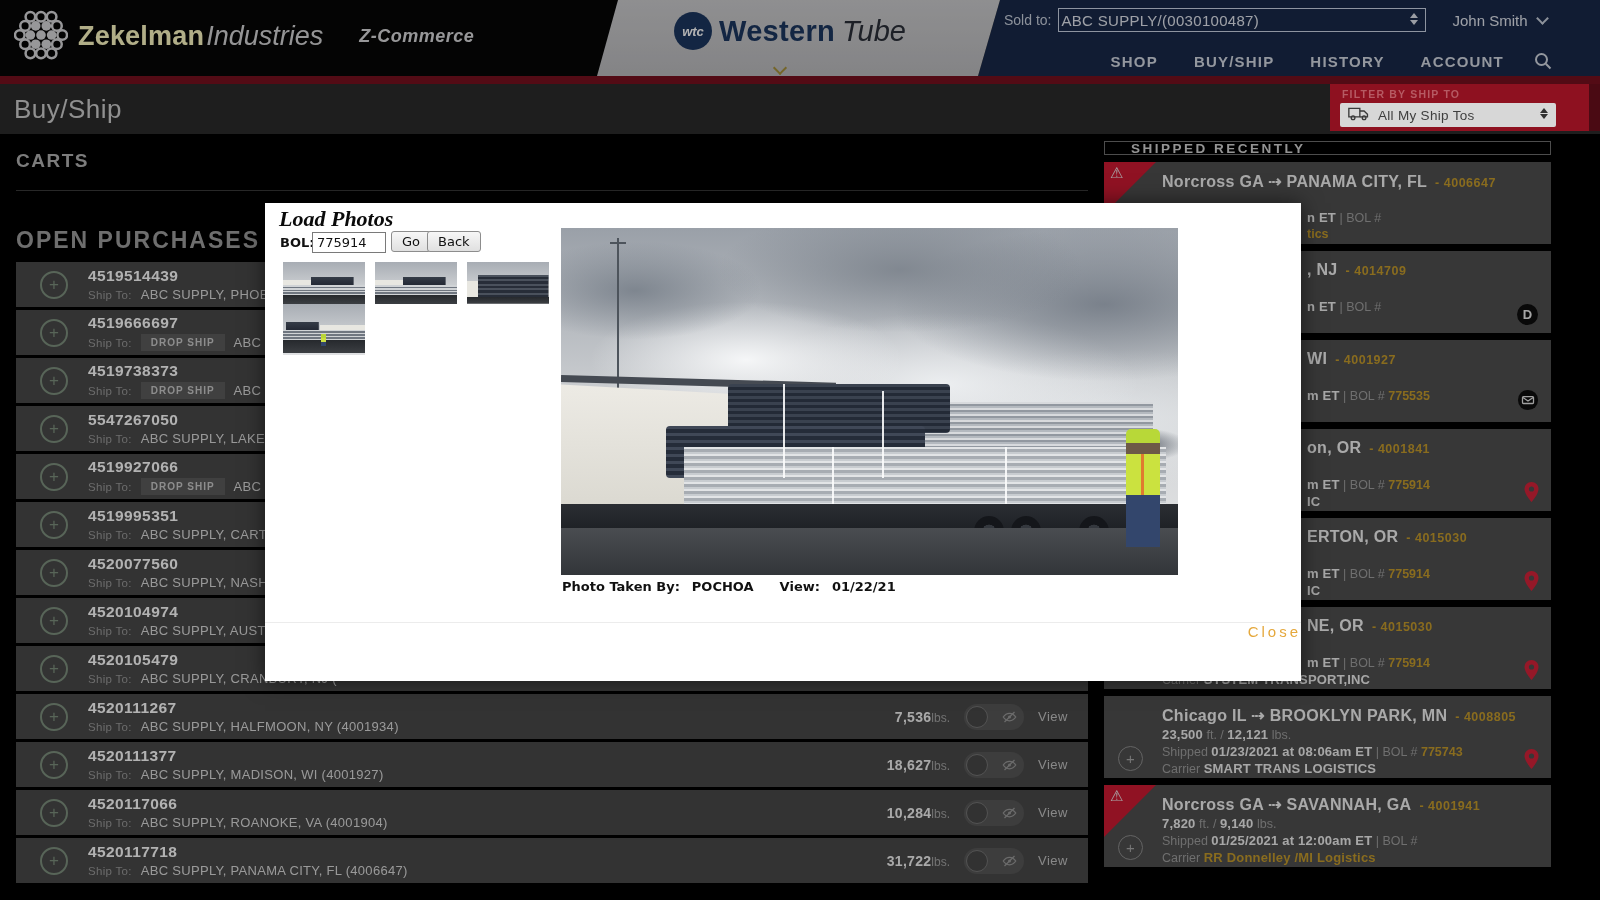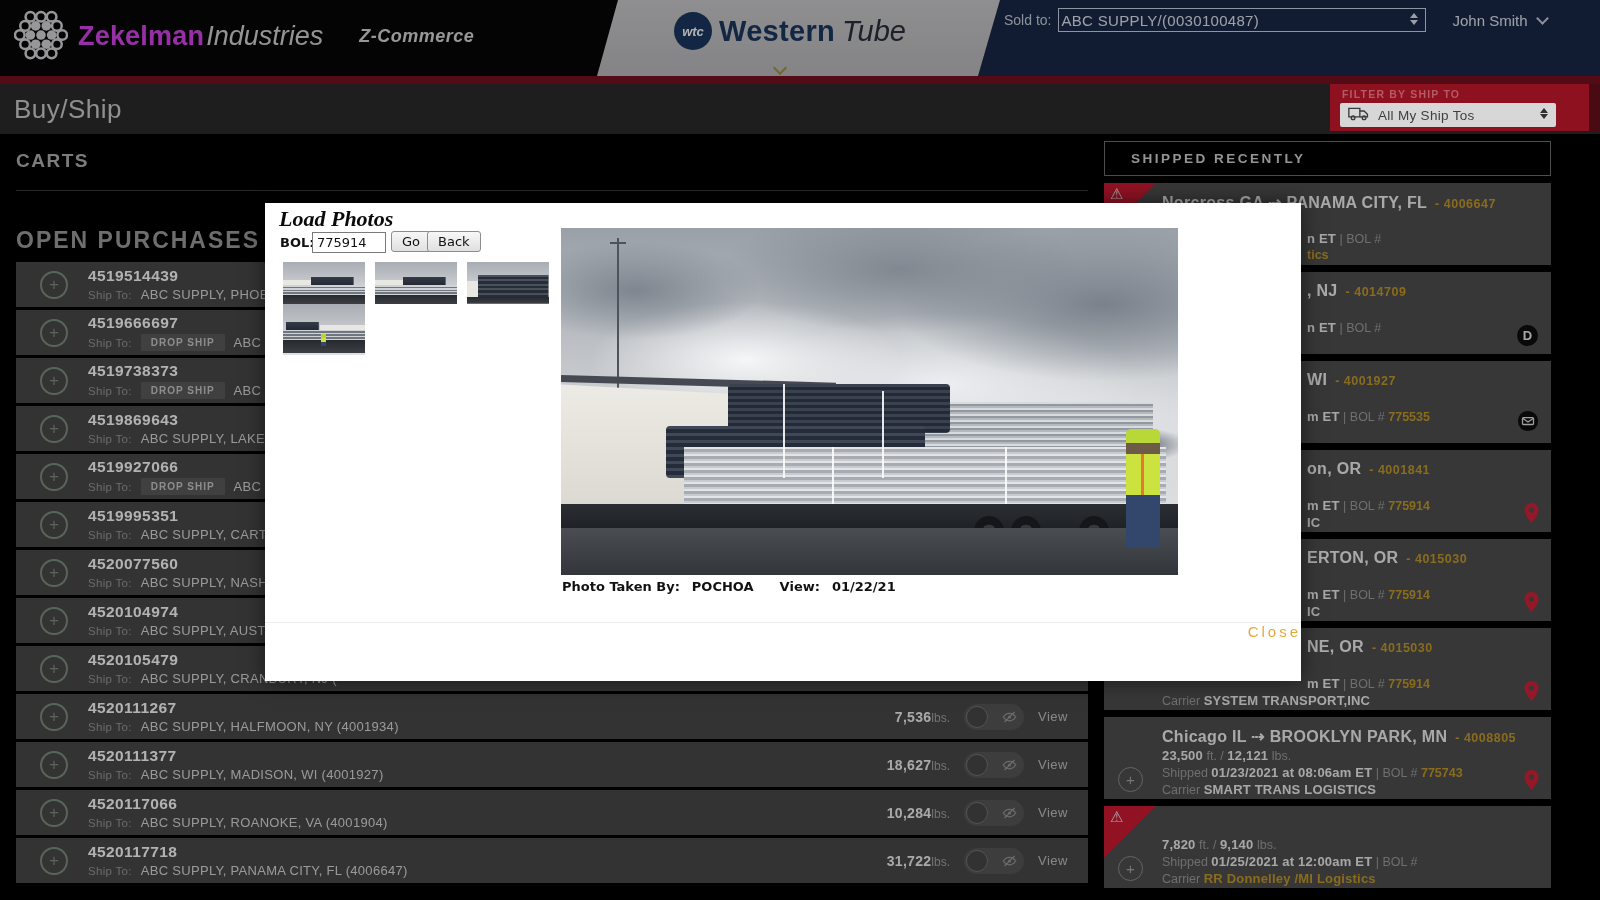--- a/index.html
+++ b/index.html
@@ -5,21 +5,21 @@
   html,body{margin:0;padding:0;}
   body{width:1600px;height:900px;position:relative;overflow:hidden;background:#000;
        font-family:"Liberation Sans",sans-serif;-webkit-font-smoothing:antialiased;}
   
   .hdr{position:absolute;left:0;top:0;width:1600px;height:76px;background:#060606;}
   .hdr-navy{position:absolute;left:960px;top:0;width:640px;height:76px;background:#19294a;
             clip-path:polygon(40px 0,640px 0,640px 76px,18px 76px);}
   .hdr-gray{position:absolute;left:597px;top:0;width:403px;height:76px;background:linear-gradient(180deg,#cdcdcf,#bdbdc0);
             clip-path:polygon(21px 0,403px 0,381px 76px,0 76px);}
   .brand{position:absolute;left:14px;top:9px;display:flex;align-items:center;gap:10px;}
-  .brand-name{font-size:27px;font-weight:800;color:#d946ef;letter-spacing:.2px;}
+  .brand-name{font-size:27px;font-weight:800;color:#fef9c3;letter-spacing:.2px;}
   .brand-sub{font-size:27px;font-weight:300;font-style:italic;color:#d4d4d6;margin-left:2px;}
   .app-name{font-size:18px;font-weight:700;font-style:italic;color:#d9d9db;margin-left:26px;letter-spacing:.5px;}
   .center-logo{position:absolute;left:630px;top:12px;width:320px;display:flex;align-items:center;justify-content:center;gap:7px;}
   .wtc{width:38px;height:38px;border-radius:50%;background:#1c3760;color:#fff;display:flex;align-items:center;justify-content:center;
        font-style:italic;font-weight:700;font-size:13px;}
   .logo-main{font-size:29px;font-weight:800;color:#1c3760;letter-spacing:.3px;}
   .logo-sub{font-size:29px;font-weight:300;font-style:italic;color:#2a2f38;}
   .logo-chev{position:absolute;left:775px;top:63px;width:8px;height:8px;border-right:2px solid #a8923c;border-bottom:2px solid #a8923c;transform:rotate(45deg);}
   .soldto{position:absolute;left:1004px;top:8px;display:flex;align-items:center;}
   .soldto-label{font-size:14px;color:#c9d0dd;margin-right:7px;}
@@ -57,21 +57,21 @@
   .rright{margin-left:auto;display:flex;align-items:center;gap:14px;padding-right:20px;}
   .rwt{width:96px;text-align:right;}
   .rwt b{font-size:14px;color:#f2f2f2;letter-spacing:.3px;}
   .runit{font-size:12px;color:#a5a5a5;}
   .toggle{width:60px;height:26px;border-radius:13px;background:#585858;position:relative;display:inline-block;cursor:pointer;}
   .knob{position:absolute;left:2px;top:2px;width:22px;height:22px;border-radius:50%;background:#484848;border:1px solid #777;box-sizing:border-box;}
   .eyeoff{position:absolute;right:7px;top:6px;}
   .view{font-size:13px;color:#c3c3c3;letter-spacing:.5px;cursor:pointer;}
   
   .aside{position:absolute;left:1104px;top:141px;width:447px;}
-  .aside-head{height:35px;border:1px solid #6f6f6f;display:flex;align-items:center;padding-left:26px;box-sizing:border-box;
+  .aside-head{height:14px;border:1px solid #6f6f6f;display:flex;align-items:center;padding-left:26px;box-sizing:border-box;
               font-size:13.5px;font-weight:600;letter-spacing:2.5px;color:#d5d5d5;margin-bottom:7px;}
   .entry{position:relative;height:82px;background:#4f4f4f;margin-bottom:7px;overflow:hidden;cursor:pointer;}
   .e-title{position:absolute;left:58px;top:10px;font-size:16px;font-weight:700;color:#f2f2f2;letter-spacing:.3px;white-space:nowrap;}
   .e-title.fragpos{left:203px;}
   .e-num{font-size:12.5px;color:#c59b2c;font-weight:600;margin-left:8px;letter-spacing:.5px;}
   .e-line{position:absolute;left:58px;font-size:12.5px;color:#9f9f9f;white-space:nowrap;}
   .e-line b{color:#efefef;font-size:13px;letter-spacing:.2px;}
   .fragpos{left:203px;}
   .t-stats{top:31px;}
   .t-ship{top:48px;}
@@ -222,20 +222,32 @@
           <span class="tri-u"></span>
           <span class="tri-d"></span>
         </span>
     </div>
     <div class="userbox">
       <span class="user-name">John Smith</span>
       <span class="chev"></span>
     </div>
   </div>
 
+  <div class="topnav">
+    <span class="nav-item">SHOP</span>
+    <span class="nav-item">BUY/SHIP</span>
+    <span class="nav-item">HISTORY</span>
+    <span class="nav-item">ACCOUNT</span>
+    <span class="search-ic">
+      <svg width="18" height="18" viewBox="0 0 18 18">
+          <circle cx="7.5" cy="7.5" r="5.5" fill="none" stroke="#d3d8e2" stroke-width="2"></circle>
+          <line x1="11.8" y1="11.8" x2="16.5" y2="16.5" stroke="#d3d8e2" stroke-width="2"></line>
+        </svg>
+    </span>
+  </div>
 </div>
 
 <div class="redbar"></div>
 <div class="titlebar">
   <div class="page-title">Buy/Ship</div>
 </div>
 <div class="redside"></div>
 
 <div class="main">
   <div class="carts-h">CARTS</div>
@@ -275,21 +287,21 @@
             <span class="rlabel">Ship To:</span>
             <span class="badge">DROP SHIP</span>
             <span class="rval">ABC SUPPLY, JA</span>
           </div>
         </div>
     </div>
 
     <div class="row">
       <span class="plus"></span>
       <div class="rtext">
-          <div class="rid">4519869643</div>
+          <div class="rid">5547267050</div>
         <div class="rship">
             <span class="rlabel">Ship To:</span>
             <span class="rval">ABC SUPPLY, LAKELAND, FL (</span>
           </div>
         </div>
     </div>
 
     <div class="row">
       <span class="plus"></span>
       <div class="rtext">
@@ -507,20 +519,21 @@
     <span class="icon-pin"><svg width="15" height="20" viewBox="0 0 14 20">
           <path d="M7 0C3.1 0 0 3.1 0 7c0 5.2 7 13 7 13s7-7.8 7-13C14 3.1 10.9 0 7 0z" fill="#d6233a"></path>
           <circle cx="7" cy="7" r="2.6" fill="#4f4f4f"></circle>
         </svg></span>
   </div>
 
   <div class="entry">
     <div class="warn-corner"></div>
     <span class="warn-glyph">⚠</span>
     <span class="e-plus"></span>
+    <div class="e-title"><span>Norcross GA ⇢ SAVANNAH, GA</span><span class="e-num">- 4001941</span></div>
     <div class="e-line t-stats"><b>7,820</b> <span>ft. /</span> <b>9,140</b> <span>lbs.</span></div>
     <div class="e-line t-ship"><span>Shipped</span> <b>01/25/2021 at 12:00am ET</b> <span>| BOL #</span></div>
     <div class="e-line t-carr"><span>Carrier</span> <b class="gold">RR Donnelley /MI Logistics</b></div>
   </div>
 </div>
 
 <div class="overlay"></div>
 
 <div class="filter">
   <div class="filter-label">FILTER BY SHIP TO</div>

